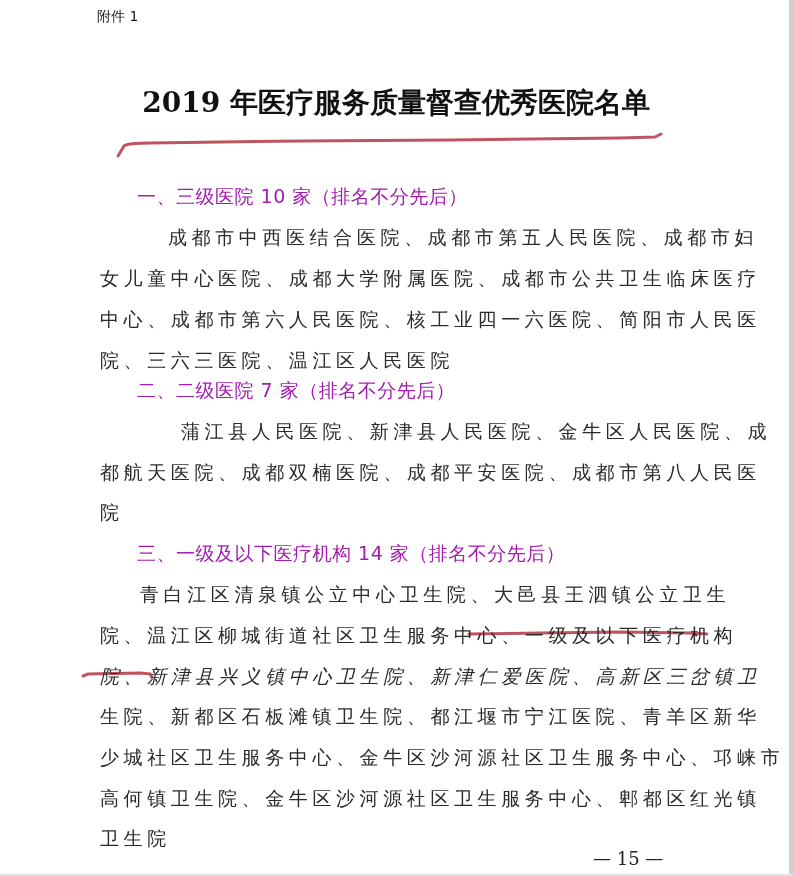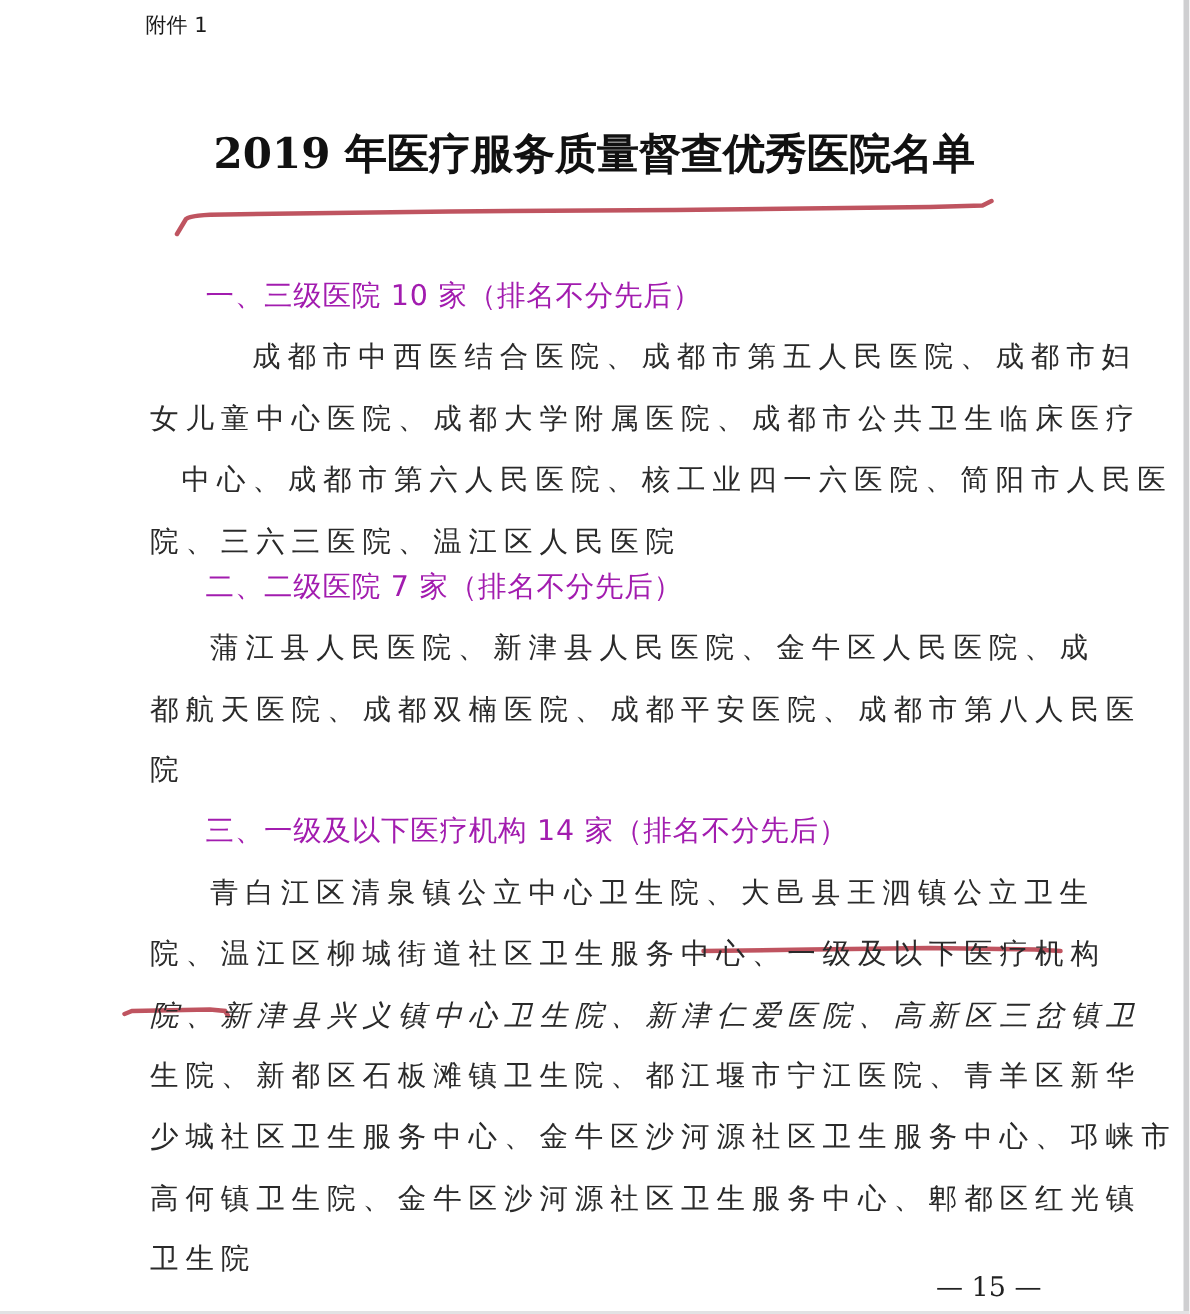--- a/index.html
+++ b/index.html
@@ -77,21 +77,21 @@
       color: #2a2a2a;
       white-space: nowrap;
       letter-spacing: 4.6px;
     }
     .line.indent {
       left: 140px;
       width: 560px;
     }
     .page-number {
       position: absolute;
-      left: 624px;
+      left: 593px;
       top: 848px;
       font-size: 18px;
       font-family: "DejaVu Serif", "Liberation Serif", serif;
       color: #222;
       white-space: nowrap;
     }
   </style>
 </head>
 <body>
 
@@ -104,25 +104,25 @@
 
 <svg class="annot" width="793" height="876">
   <path d="M118 156 L124 146 Q128 143 150 143 L300 141 L450 140 L620 138 L655 137 L661 134" fill="none" stroke="#b8414f" stroke-width="3" stroke-linecap="round" stroke-linejoin="round" opacity="0.9"></path>
   <path d="M469 634 L540 633 L620 632 L690 633 L707 634" fill="none" stroke="#b8414f" stroke-width="3" stroke-linecap="round" opacity="0.9"></path>
   <path d="M83 676 L88 674 L140 673 L150 674 L152 677" fill="none" stroke="#b8414f" stroke-width="3" stroke-linecap="round" opacity="0.9"></path>
 </svg>
 
 <div class="heading" style="top:184px;">一、三级医院 10 家（排名不分先后）</div>
 <div class="line indent" style="top:225px;margin-left:28px;">成都市中西医结合医院、成都市第五人民医院、成都市妇</div>
 <div class="line" style="top:266px;">女儿童中心医院、成都大学附属医院、成都市公共卫生临床医疗</div>
-<div class="line" style="top:307px;margin-left:21px;">中心、成都市第六人民医院、核工业四一六医院、简阳市人民医</div>
+<div class="line" style="top:307px;">中心、成都市第六人民医院、核工业四一六医院、简阳市人民医</div>
 <div class="line" style="top:348px;">院、三六三医院、温江区人民医院</div>
 
 <div class="heading" style="top:378px;">二、二级医院 7 家（排名不分先后）</div>
-<div class="line indent" style="top:419px;">蒲江县人民医院、新津县人民医院、金牛区人民医院、成</div>
+<div class="line indent" style="top:419px;margin-left:41px;">蒲江县人民医院、新津县人民医院、金牛区人民医院、成</div>
 <div class="line" style="top:460px;">都航天医院、成都双楠医院、成都平安医院、成都市第八人民医</div>
 <div class="line" style="top:500px;">院</div>
 
 <div class="heading" style="top:541px;">三、一级及以下医疗机构 14 家（排名不分先后）</div>
 <div class="line indent" style="top:582px;">青白江区清泉镇公立中心卫生院、大邑县王泗镇公立卫生</div>
 <div class="line" style="top:623px;">院、温江区柳城街道社区卫生服务中心、一级及以下医疗机构</div>
 <div class="line" style="top:664px;font-style:italic;">院、新津县兴义镇中心卫生院、新津仁爱医院、高新区三岔镇卫</div>
 <div class="line" style="top:704px;">生院、新都区石板滩镇卫生院、都江堰市宁江医院、青羊区新华</div>
 <div class="line" style="top:745px;">少城社区卫生服务中心、金牛区沙河源社区卫生服务中心、邛崃市</div>
 <div class="line" style="top:786px;">高何镇卫生院、金牛区沙河源社区卫生服务中心、郫都区红光镇</div>

